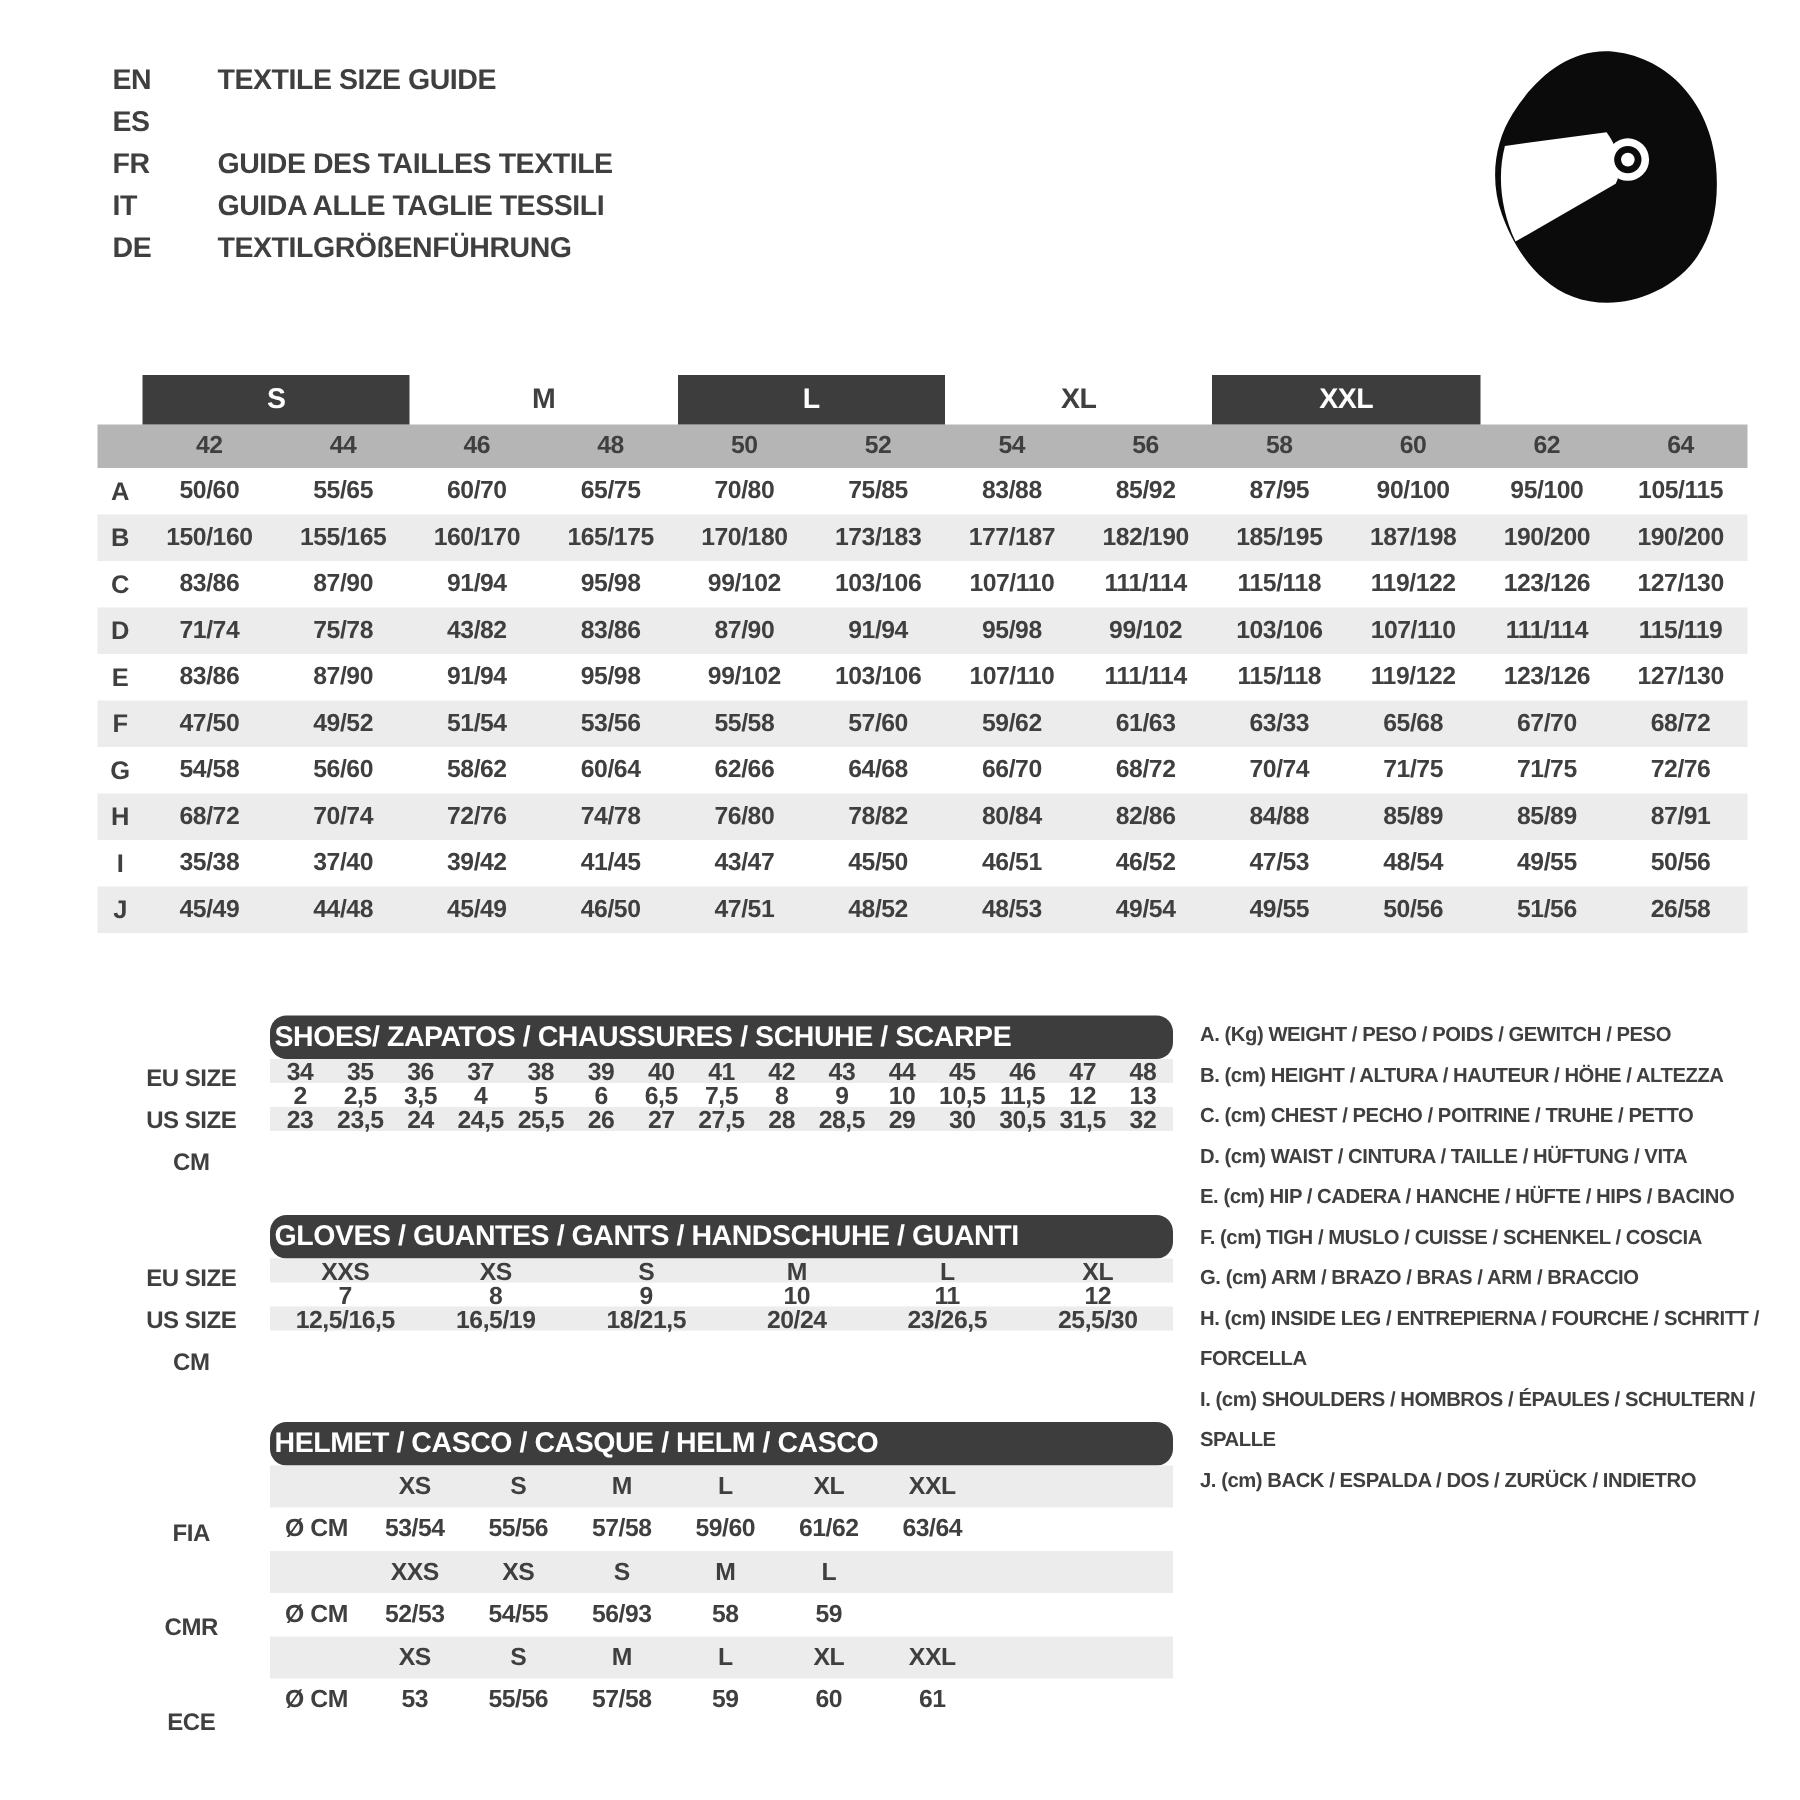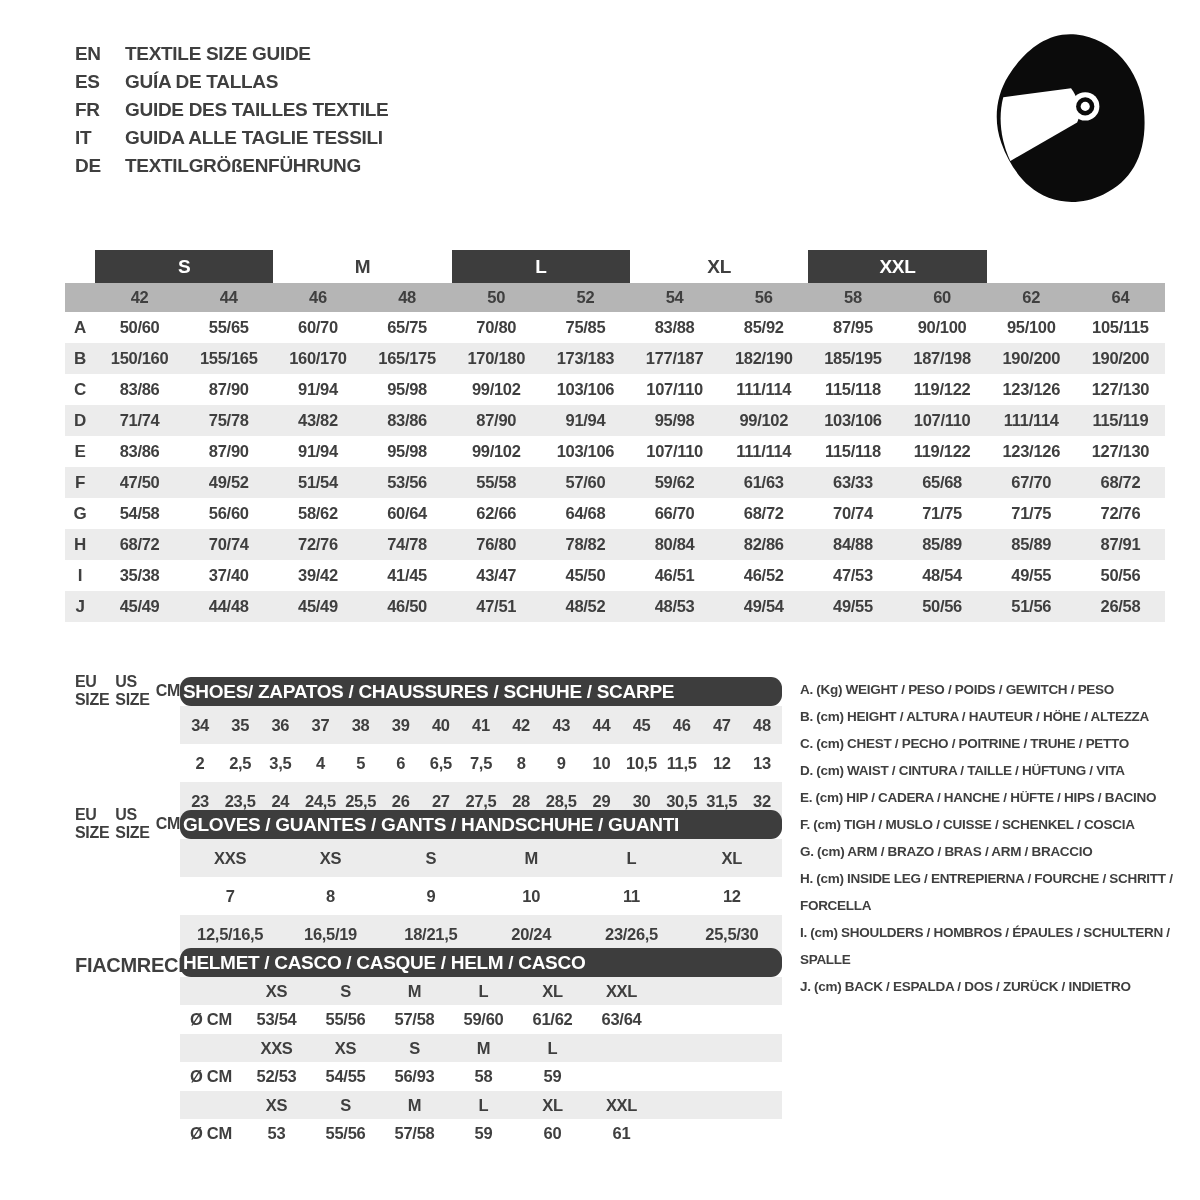--- a/index.html
+++ b/index.html
@@ -5,47 +5,47 @@
   html,body{margin:0;padding:0;}
   body{
     width:1200px;height:1200px;position:relative;background:#ffffff;
     font-family:"Liberation Sans",sans-serif;font-weight:bold;color:#3f3f3f;
     letter-spacing:-0.3px;overflow:hidden;
   }
   .abs{position:absolute;}
 
   
   .lang{left:75px;top:40px;}
-  .lang-row{display:grid;grid-template-columns:50px auto;height:28px;align-items:center;font-size:19px;}
+  .lang-row{display:grid;grid-template-columns:50px auto;height:28px;align-items:center;font-size:19px;gap:20px;}
 
   
   .helmet-icon{left:980px;top:28px;width:172px;height:178px;}
 
   
   .main{left:65px;top:250px;width:1100px;}
   .mt-grid{display:grid;grid-template-columns:30px repeat(12,1fr);}
   .mt-header{height:33px;}
   .sg{display:flex;align-items:center;justify-content:center;font-size:19px;}
   .sg-dark{background:#3d3d3d;color:#ffffff;}
   .mt-numrow{background:#b5b5b5;height:29px;}
   .mt-cell{display:flex;align-items:center;justify-content:center;font-size:16.5px;}
   .mt-row{height:31px;}
   .mt-row.alt{background:#ececec;}
   .mt-label{display:flex;align-items:center;justify-content:center;font-size:17px;}
 
   
   .sub{display:grid;grid-template-columns:115px 602px;}
-  .sub-left{display:flex;padding-left:10px;}
+  .sub-left{display:flex;flex-direction:column;padding-left:10px;align-items:center;}
   .sub-left .sp{height:29px;}
   .sub-left .sp28{height:28px;}
   .sub-left .lbl{height:28px;display:flex;align-items:center;font-size:16px;}
-  .sub-left .lblv{height:35px;display:flex;align-items:center;font-size:20px;}
+  .sub-left .lblv{height:35px;display:flex;align-items:center;font-size:16px;}
   .bar{height:29px;background:#3d3d3d;color:#ffffff;display:flex;align-items:center;
        padding-left:3px;font-size:19px;border-radius:11px;}
-  .st-row{display:grid;height:38px;align-items:center;}
+  .st-row{display:grid;height:16px;align-items:center;}
   .st-row>div{text-align:center;font-size:16.5px;}
   .st-row.g{background:#ececec;}
   .shoes-row{grid-template-columns:repeat(15,1fr);}
   .gloves-row{grid-template-columns:repeat(6,1fr);}
   .shoes{left:65px;top:677px;}
   .gloves{left:65px;top:810px;}
 
   .helmet{left:65px;top:948px;}
   .hm-row{display:grid;grid-template-columns:62px repeat(6,69px) 1fr;align-items:center;}
   .hm-row>div{text-align:center;font-size:16.5px;}
@@ -59,21 +59,20 @@
 </head>
 <body>
 
 <div class="abs lang">
     <div class="lang-row">
       <div>EN</div>
       <div>TEXTILE SIZE GUIDE</div>
     </div>
     <div class="lang-row">
       <div>ES</div>
-      <div>GUÍA DE TALLAS</div>
     </div>
     <div class="lang-row">
       <div>FR</div>
       <div>GUIDE DES TAILLES TEXTILE</div>
     </div>
     <div class="lang-row">
       <div>IT</div>
       <div>GUIDA ALLE TAGLIE TESSILI</div>
     </div>
     <div class="lang-row">

